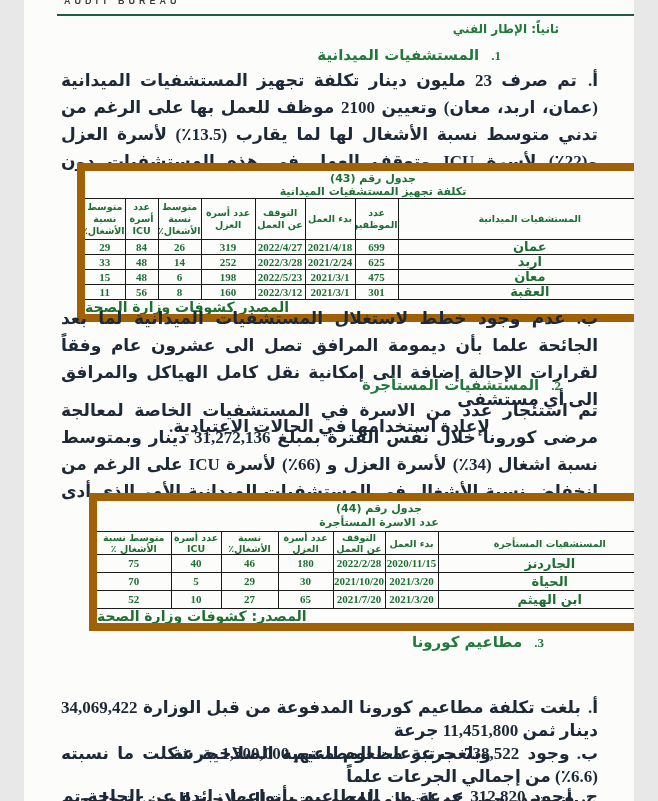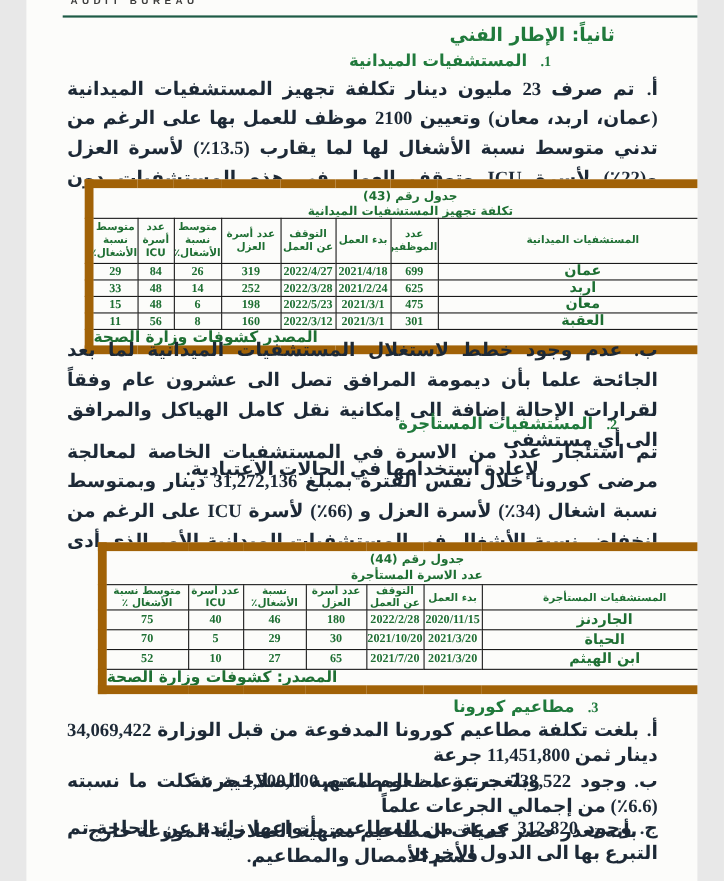--- a/index.html
+++ b/index.html
@@ -9,40 +9,40 @@
   }
   .audit{
     position:absolute;top:-4px;left:40px;direction:ltr;
     font-family:"Liberation Sans",sans-serif;font-size:9px;font-weight:bold;
     letter-spacing:4px;color:#3d3d3d;
   }
   .rule{position:absolute;top:14px;left:33px;width:582px;height:2px;background:#1e5b47;}
 
   .h-main{
     position:absolute;top:22px;right:75px;color:#207a3c;
-    font-size:17px;font-weight:bold;font-family:"DejaVu Sans",sans-serif;text-align:center;
+    font-size:12px;font-weight:bold;font-family:"DejaVu Sans",sans-serif;text-align:center;
   }
   .h-num{
     position:absolute;display:flex;gap:12px;align-items:baseline;
     color:#207a3c;font-weight:bold;
   }
   .h-num .num{font-size:13px;font-family:"Liberation Serif",serif;}
   .h-num .ttl{font-size:15px;font-family:"DejaVu Sans",sans-serif;}
   .h1{top:46px;right:133px;}
   .h2{top:376px;right:73px;}
   .h3{top:633px;right:90px;}
 
   .para{
     position:absolute;right:36px;width:537px;
     font-size:17px;font-weight:bold;color:#1d2936;
     line-height:27px;text-align:justify;
   }
   .para .tab{display:inline-block;width:11px;}
   .para .tail{text-align:center;}
-  .tight{line-height:23px;}
+  .tight{line-height:23px;margin-top:44px;}
 
   .dtable{
     position:absolute;border-collapse:collapse;table-layout:fixed;
     color:#1e6f33;font-weight:bold;text-align:center;background:#fcfcfa;
     font-family:"Liberation Serif","DejaVu Sans",sans-serif;
   }
   .dtable td,.dtable th{border:1px solid #1a1a1a;padding:0;overflow:hidden;}
   .dtable{border:8px solid #a16207;}
   .ttitle{font-size:11px;line-height:13px;height:27px;font-family:"DejaVu Sans",sans-serif;}
   .thead-row th{font-size:9.5px;font-family:"DejaVu Sans",sans-serif;vertical-align:middle;}

